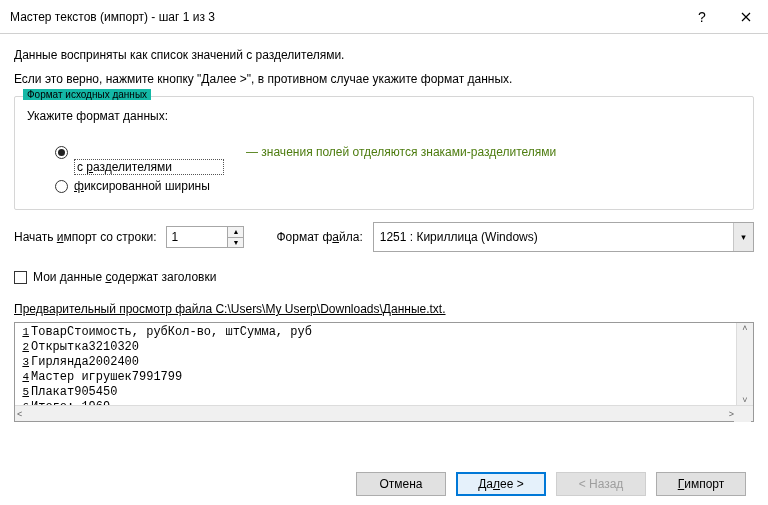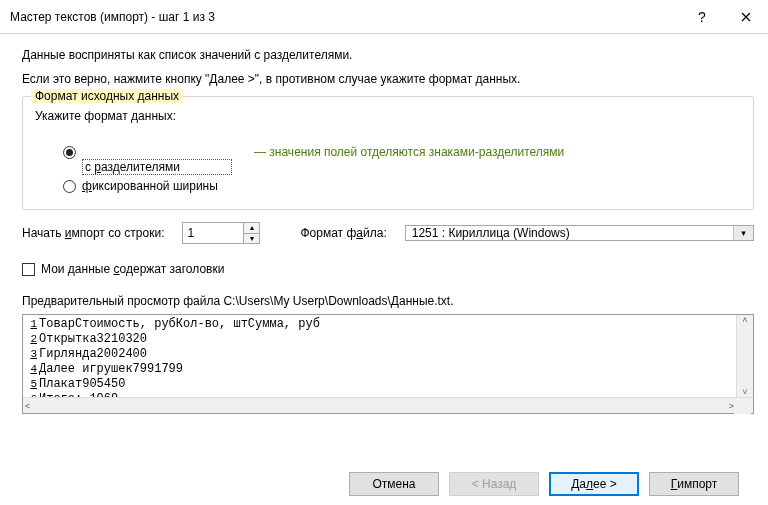--- a/index.html
+++ b/index.html
@@ -30,40 +30,40 @@
     width: 44px;
     height: 30px;
     display: flex;
     align-items: center;
     justify-content: center;
     font-size: 14px;
     color: #000;
     cursor: pointer;
   }
   .content {
-    padding: 10px 14px 0 22px;
+    padding: 10px 14px 0 14px;
   }
   .intro-line {
     margin: 4px 0 10px 0;
     font-size: 12px;
   }
   .fieldset {
     border: 1px solid #d6d6d6;
     border-radius: 2px;
     padding: 8px 12px 12px 12px;
     margin-bottom: 12px;
     position: relative;
   }
   .fieldset-legend {
     position: absolute;
     top: -8px;
     left: 8px;
-    background: #fef9c3;
+    background: #14b8a6;
     padding: 0 4px;
-    font-size: 12px;
+    font-size: 10px;
   }
   .format-sub {
     margin: 4px 0 6px 0;
   }
   .radio-row {
     display: flex;
     align-items: center;
     margin: 4px 0 4px 28px;
     gap: 6px;
   }
@@ -92,21 +92,21 @@
     padding: 0 2px;
     margin-top: 30px;
   }
   .radio-desc {
     margin-left: 16px;
     color: #4d7c0f;
   }
   .row-controls {
     display: flex;
     align-items: center;
-    gap: 18px;
+    gap: 10px;
     margin: 6px 0 18px 0;
   }
   .row-controls .label .u,
   .checkbox-row .u { text-decoration: underline; }
   .spinner {
     display: inline-flex;
     align-items: stretch;
     border: 1px solid #a7a7a7;
     height: 22px;
     background: #fff;
@@ -133,21 +133,21 @@
     background: #f3f3f3;
     cursor: pointer;
   }
   .spinner .spins div:first-child { border-bottom: 1px solid #a7a7a7; }
   .file-format-label { margin-left: 22px; }
   .select {
     flex: 1;
     display: flex;
     align-items: center;
     border: 1px solid #a7a7a7;
-    height: 16px;
+    height: 30px;
     background: #fff;
   }
   .select .sel-text {
     flex: 1;
     padding: 0 6px;
     font-size: 12px;
   }
   .select .sel-btn {
     width: 20px;
     height: 100%;
@@ -166,20 +166,21 @@
     margin: 10px 0 18px 0;
     text-align: center;
   }
   .checkbox {
     width: 13px; height: 13px;
     border: 1px solid #333;
     background: #fff;
   }
   .preview-label {
     margin-bottom: 6px;
+    text-decoration: underline;
   }
   .preview-box {
     border: 1px solid #999;
     background: #fff;
     height: 100px;
     position: relative;
   }
   .preview-inner {
     font-family: Consolas, "Courier New", monospace;
     font-size: 12px;
@@ -228,21 +229,21 @@
     color: #666;
     padding: 0 2px;
   }
   .hscroll .corner {
     width: 17px;
     height: 16px;
     background: #f0f0f0;
   }
   .footer {
     position: absolute;
-    left: 0; right: 15px; bottom: 0;
+    left: 0; right: 8px; bottom: 0;
     height: 42px;
     display: flex;
     align-items: center;
     justify-content: flex-end;
     gap: 10px;
     padding-right: 14px;
     background: #fff;
   }
   .btn {
     min-width: 90px;
@@ -333,21 +334,21 @@
         <div class="prow">
           <span class="ln">2</span>
           <span class="txt">Открытка3210320</span>
         </div>
         <div class="prow">
           <span class="ln">3</span>
           <span class="txt">Гирлянда2002400</span>
         </div>
         <div class="prow">
           <span class="ln">4</span>
-          <span class="txt">Далее игрушек7991799</span>
+          <span class="txt">Мастер игрушек7991799</span>
         </div>
         <div class="prow">
           <span class="ln">5</span>
           <span class="txt">Плакат905450</span>
         </div>
         <div class="prow">
           <span class="ln">6</span>
           <span class="txt">Итого: 1969</span>
         </div>
       </div>
@@ -359,26 +360,26 @@
       <span>˂</span>
       <span style="flex:1"></span>
       <span>˃</span>
       <span class="corner"></span>
     </div>
   </div>
 </div>
 
 <div class="footer">
   <div class="btn">Отмена</div>
-  <div class="btn disabled">
-      <span>&lt; Назад</span>
-    </div>
   <div class="btn primary">
       <span>Да</span>
       <span class="u">л</span>
       <span>ее &gt;</span>
     </div>
+  <div class="btn disabled">
+      <span>&lt; Назад</span>
+    </div>
   <div class="btn">
       <span></span>
       <span class="u">Г</span>
       <span>импорт</span>
     </div>
 </div>
 
 </body></html>

